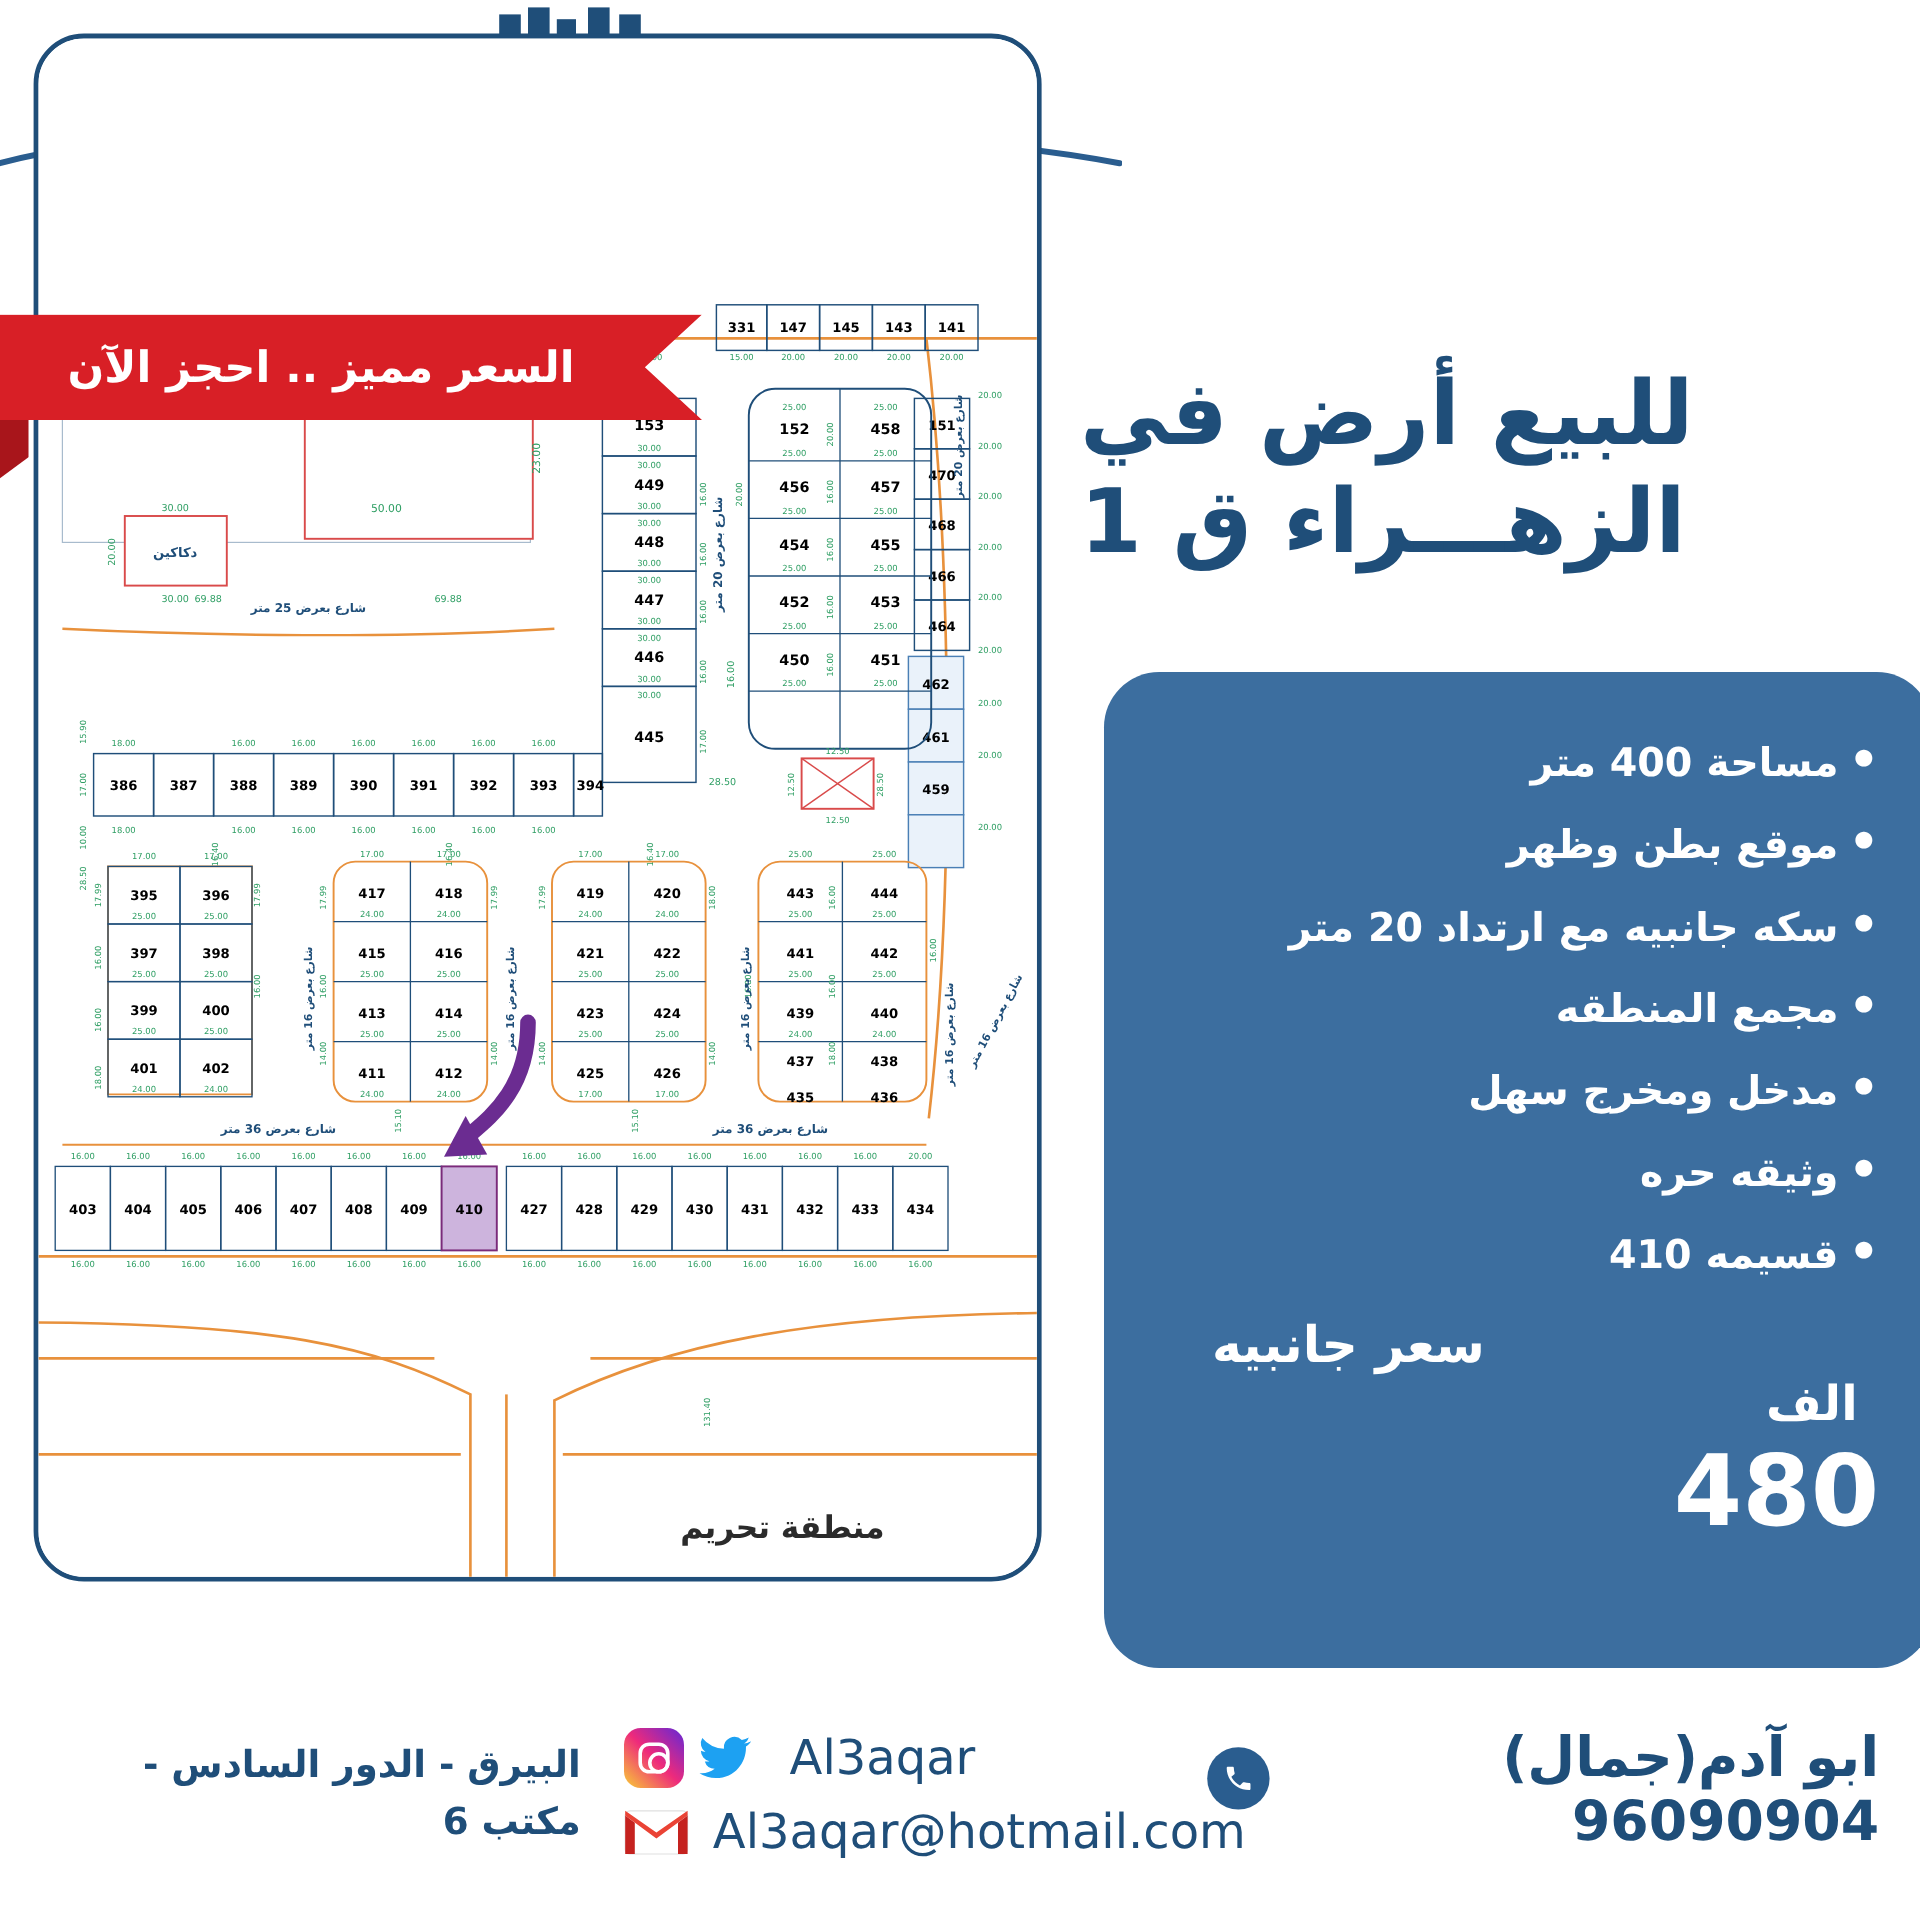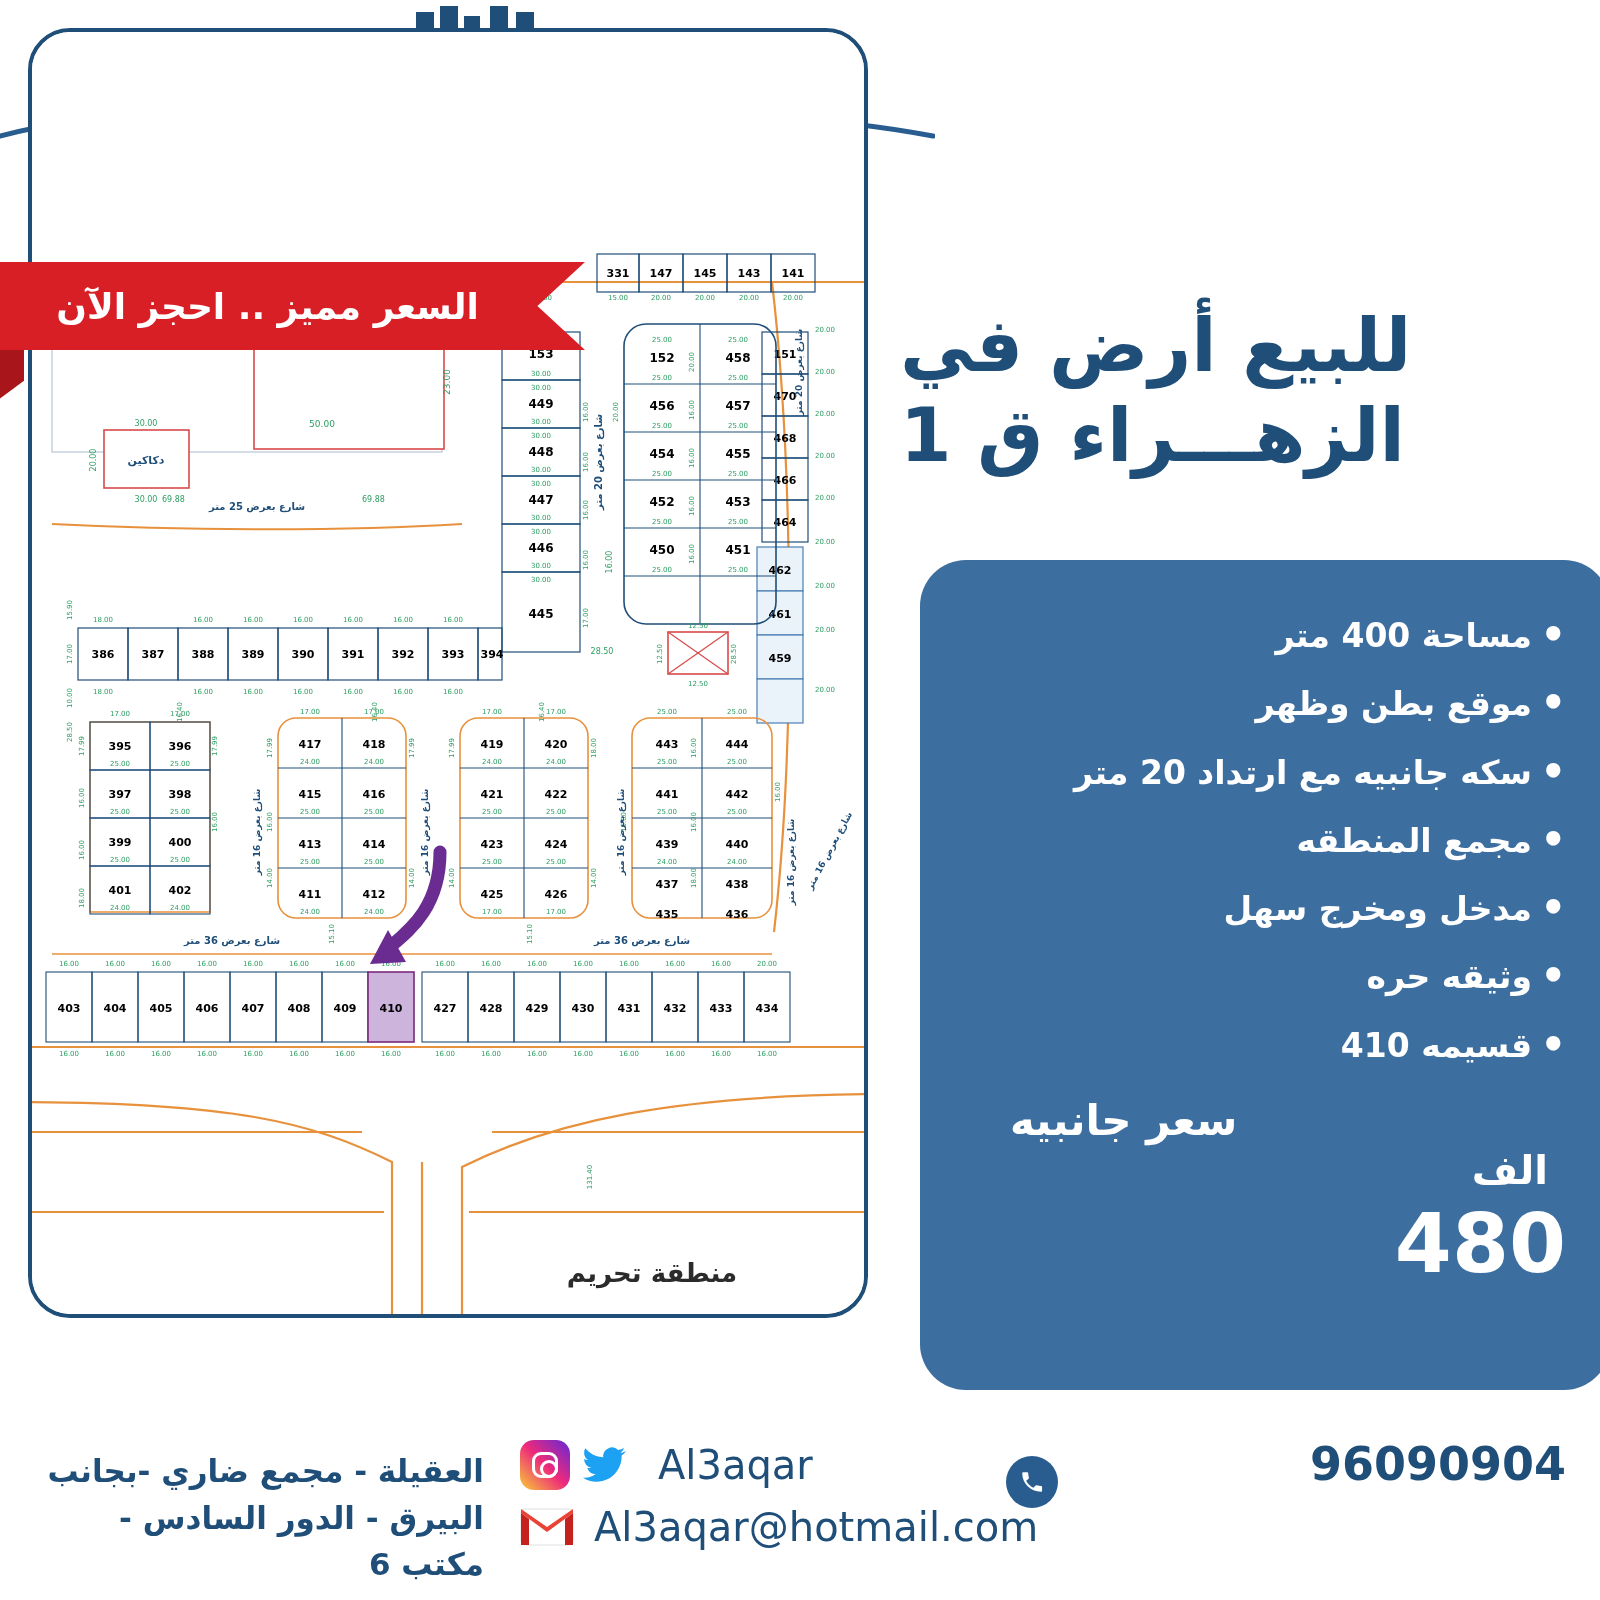--- a/index.html
+++ b/index.html
@@ -670,20 +670,21 @@
       <li>قسيمه 410</li>
     </ul>
     <div class="price-label">سعر جانبيه</div>
     <div class="price-row">
       <span class="price-unit">الف</span>
       <span class="price-value">480</span>
     </div>
   </div>
 
   <div class="contact">
+    <div class="name">ابو آدم(جمال)</div>
     <div class="phone">96090904</div>
     <div class="phone-icon">
       <svg width="26" height="26" viewBox="0 0 24 24" fill="#ffffff">
         <path d="M6.6 10.8c1.4 2.8 3.8 5.1 6.6 6.6l2.2-2.2c.3-.3.7-.4 1.1-.2 1.2.4 2.5.6 3.8.6.6 0 1 .4 1 1V20c0 .6-.4 1-1 1C10.6 21 3 13.4 3 4c0-.6.4-1 1-1h3.5c.6 0 1 .4 1 1 0 1.3.2 2.6.6 3.8.1.4 0 .8-.2 1.1l-2.3 1.9z"></path>
       </svg>
     </div>
   </div>
 
   <div class="social">
     <div class="social-row">
@@ -700,17 +701,16 @@
         <rect x="1" y="3" width="52" height="36" rx="4" fill="#ffffff" stroke="#e0e0e0"></rect>
         <path d="M1 7 L27 26 L53 7 L53 3 L27 21 L1 3 Z" fill="#ea4335"></path>
         <path d="M1 7 L1 39 L9 39 L9 13 Z" fill="#c5221f"></path>
         <path d="M53 7 L53 39 L45 39 L45 13 Z" fill="#c5221f"></path>
       </svg>
       <span class="handle">Al3aqar@hotmail.com</span>
     </div>
   </div>
 
   <div class="address">
-    <div>العقيلة - مجمع ضاري -بجانب</div>
     <div>البيرق - الدور السادس - مكتب 6</div>
   </div>
 
 </div>
 
 </body></html>

